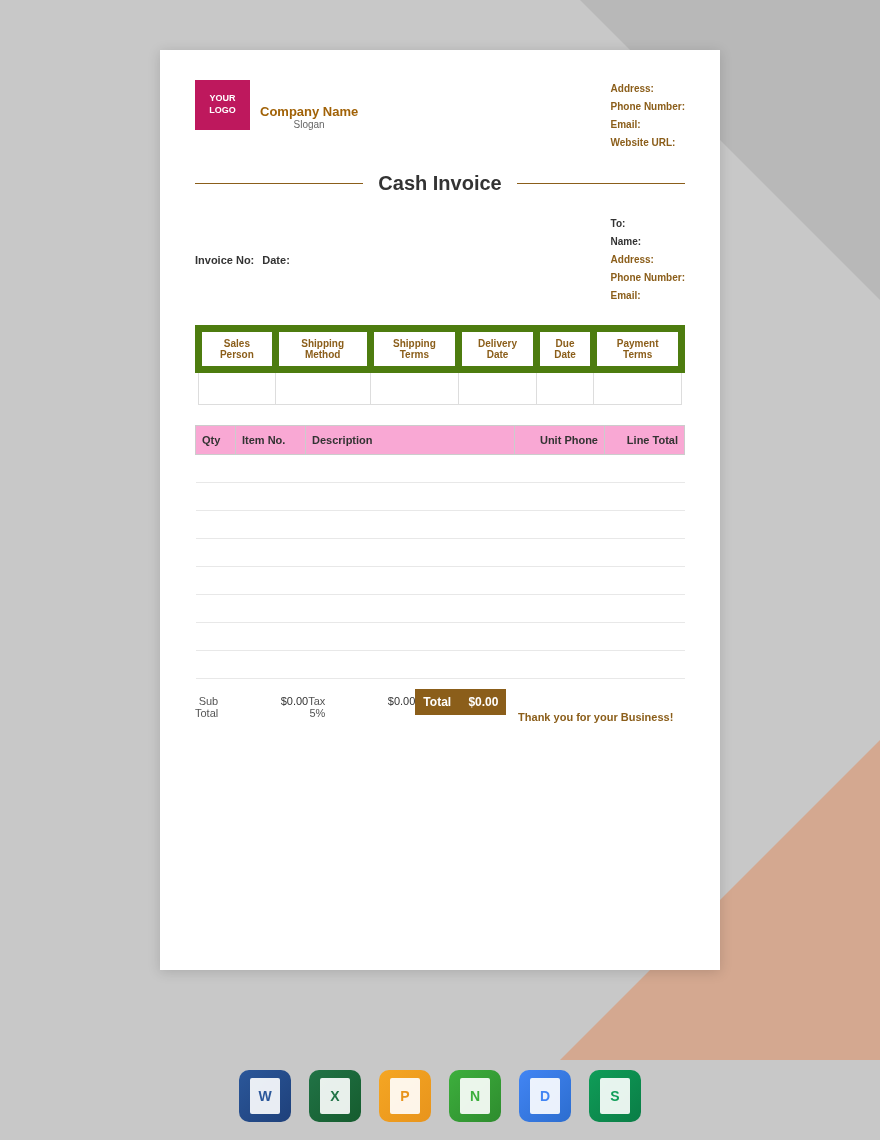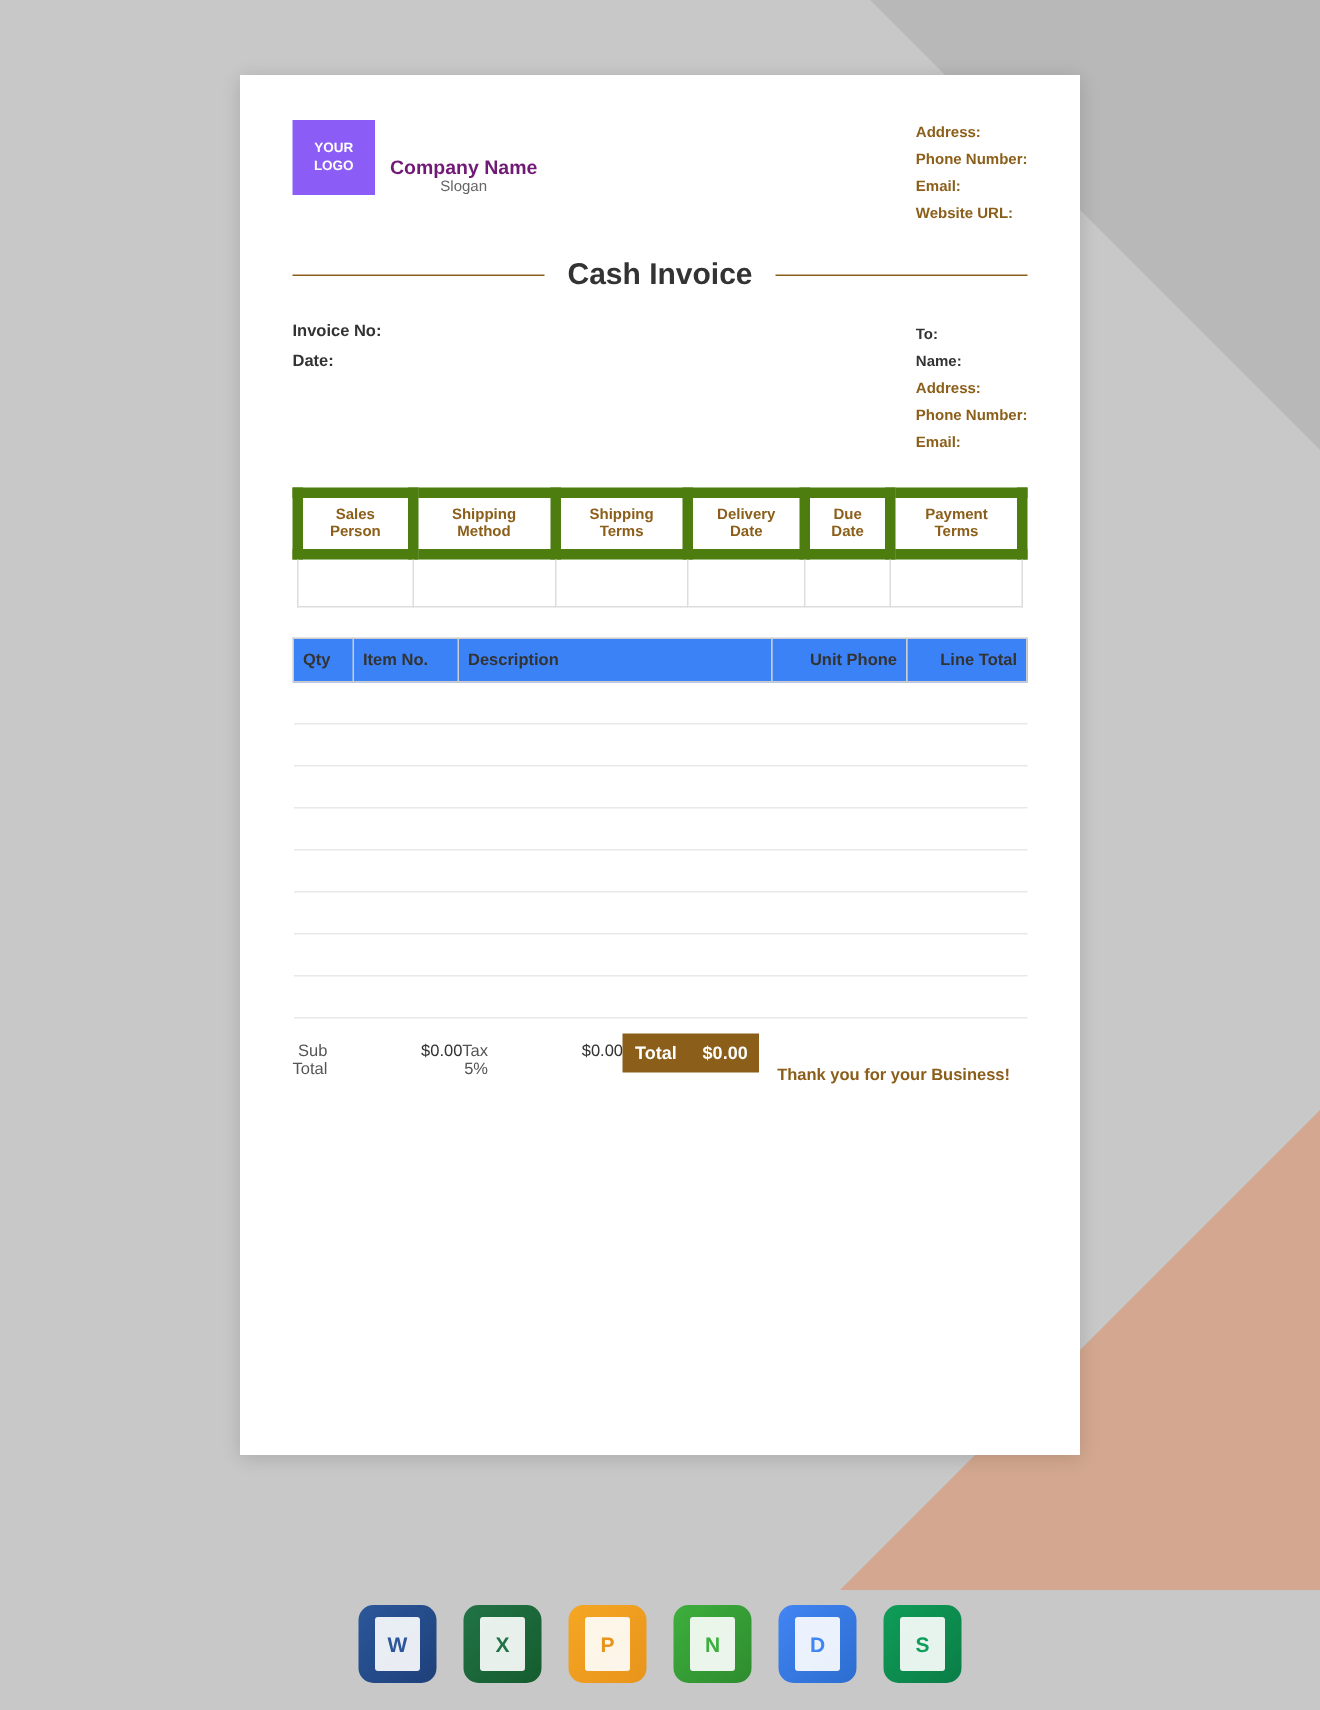--- a/index.html
+++ b/index.html
@@ -50,39 +50,39 @@
       margin-bottom: 20px;
     }
     .logo-area {
       display: flex;
       align-items: center;
       gap: 10px;
     }
     .logo-box {
       width: 55px;
       height: 50px;
-      background-color: #8b5cf6;
+      background-color: #be185d;
       display: flex;
       flex-direction: column;
       align-items: center;
       justify-content: center;
       color: #fff;
       font-size: 9px;
       font-weight: bold;
       text-align: center;
       line-height: 1.3;
     }
     .company-info {
       display: flex;
       flex-direction: column;
     }
     .company-name {
       font-size: 13px;
       font-weight: bold;
-      color: #701a75;
+      color: #a16207;
       margin-top: 24px;
     }
     .slogan {
       font-size: 10px;
       color: #666;
       text-align: center;
     }
     .contact-info {
       text-align: left;
       font-size: 10px;
@@ -115,22 +115,22 @@
 
     
     .meta-section {
       display: flex;
       justify-content: space-between;
       margin-bottom: 20px;
       font-size: 11px;
     }
     .meta-left {
       display: flex;
-      flex-direction: column;
       gap: 8px;
+      margin-top: 39px;
     }
     .meta-left .field-label {
       font-weight: bold;
       color: #333;
     }
     .meta-right {
       font-size: 10px;
       line-height: 1.8;
     }
     .meta-right .to-label {
@@ -168,21 +168,21 @@
     }
 
     
     .items-table {
       width: 100%;
       border-collapse: collapse;
       margin-bottom: 5px;
       font-size: 11px;
     }
     .items-table th {
-      background: #3b82f6;
+      background: #f9a8d4;
       color: #333;
       font-weight: bold;
       padding: 8px 6px;
       border: 1px solid #ccc;
       text-align: left;
     }
     .items-table th.right {
       text-align: right;
     }
     .items-table td {

